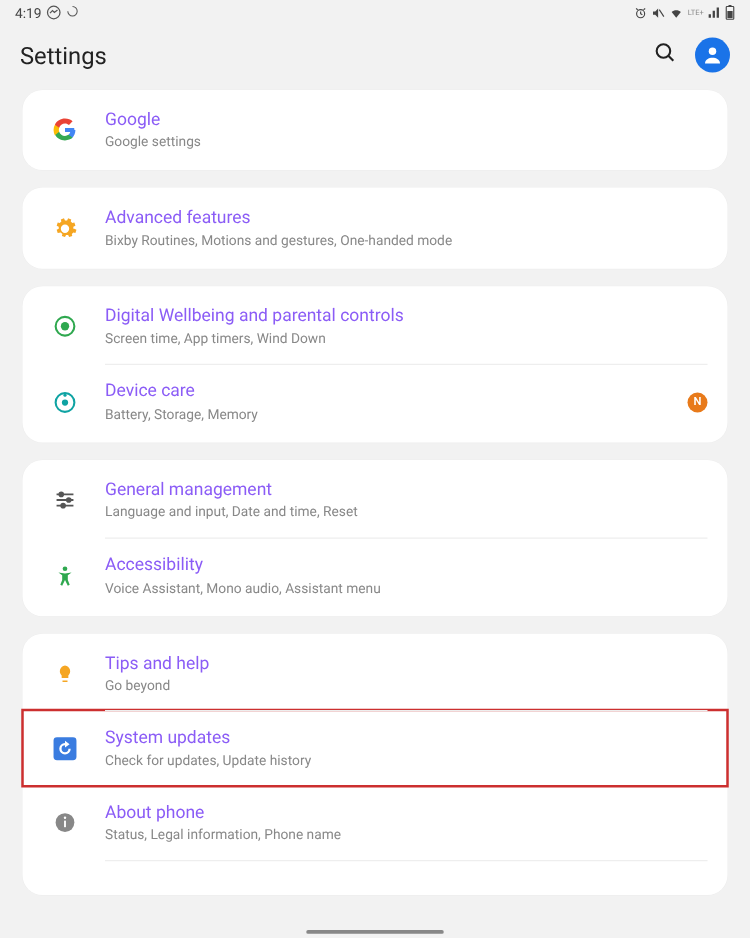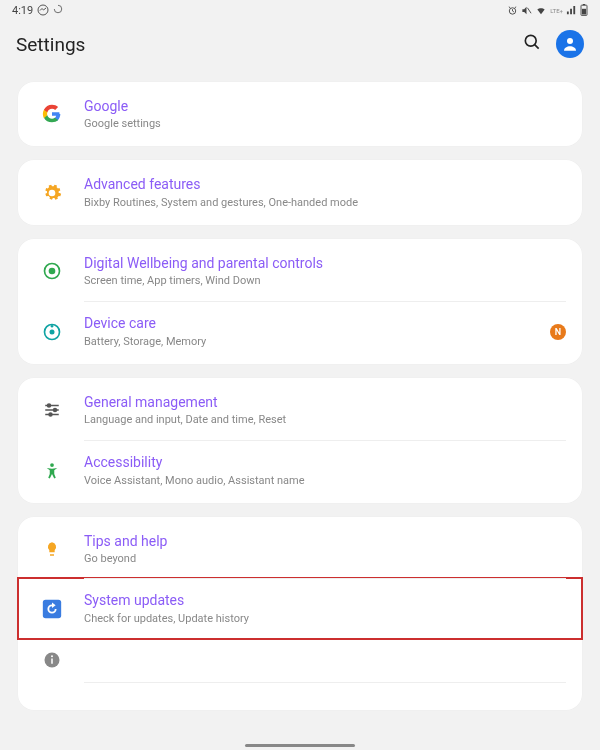--- a/index.html
+++ b/index.html
@@ -20,21 +20,21 @@
     color: #444;
     height: 20px;
   }
   .status-left { display: flex; align-items: flex-start; gap: 4px; }
   .status-right { display: flex; align-items: center; gap: 3px; }
   .status-right svg, .status-left svg { display: block; }
   .header {
     display: flex;
     align-items: center;
     justify-content: space-between;
-    padding: 10px 16px 24px 16px;
+    padding: 10px 16px 14px 16px;
   }
   .header-title {
     font-size: 19px;
     font-weight: 400;
     color: #222;
   }
   .header-actions { display: flex; align-items: center; gap: 14px; }
   .avatar {
     width: 28px; height: 28px; border-radius: 50%;
     background: #1a73e8;
@@ -197,21 +197,21 @@
 
   <div class="card">
     <div class="row">
       <div class="row-icon">
         <svg width="20" height="20" viewBox="0 0 24 24" fill="#f5a623">
             <path d="M12 8a4 4 0 100 8 4 4 0 000-8zm9 4l2 1-1 3-2-.5c-.4.6-.9 1.1-1.5 1.5l.5 2-3 1-1-2h-2l-1 2-3-1 .5-2c-.6-.4-1.1-.9-1.5-1.5L5 16l-1-3 2-1v-2L4 9l1-3 2 .5c.4-.6.9-1.1 1.5-1.5L8 3l3-1 1 2h2l1-2 3 1-.5 2c.6.4 1.1.9 1.5 1.5L21 6l1 3-2 1v2z"></path>
           </svg>
       </div>
       <div class="row-text">
         <div class="row-title">Advanced features</div>
-        <div class="row-sub">Bixby Routines, System and gestures, One-handed mode</div>
+        <div class="row-sub">Bixby Routines, Motions and gestures, One-handed mode</div>
       </div>
     </div>
   </div>
 
   <div class="card">
     <div class="row">
       <div class="row-icon">
         <svg width="20" height="20" viewBox="0 0 24 24">
             <circle cx="12" cy="12" r="9" fill="none" stroke="#2fa84f" stroke-width="2"></circle>
             <circle cx="12" cy="12" r="4" fill="#2fa84f"></circle>
@@ -257,21 +257,21 @@
     </div>
     <div class="row">
       <div class="row-icon">
         <svg width="18" height="20" viewBox="0 0 24 24" fill="#2fa84f">
             <circle cx="12" cy="4" r="2.5"></circle>
             <path d="M5 8l7 1 7-1-4 3v5l2 5-2 1-3-6-3 6-2-1 2-5v-5z"></path>
           </svg>
       </div>
       <div class="row-text">
         <div class="row-title">Accessibility</div>
-        <div class="row-sub">Voice Assistant, Mono audio, Assistant name</div>
+        <div class="row-sub">Voice Assistant, Mono audio, Assistant menu</div>
       </div>
     </div>
   </div>
 
   <div class="card">
     <div class="row">
       <div class="row-icon">
         <svg width="16" height="20" viewBox="0 0 24 24" fill="#f5a623">
             <path d="M12 2a7 7 0 00-4 12v3h8v-3a7 7 0 00-4-12zM9 20h6v2H9z"></path>
           </svg>
@@ -294,20 +294,24 @@
       </div>
     </div>
     <div class="row">
       <div class="row-icon">
         <svg width="18" height="18" viewBox="0 0 24 24" fill="#888">
             <circle cx="12" cy="12" r="10"></circle>
             <rect x="11" y="10" width="2" height="7" fill="#fff"></rect>
             <circle cx="12" cy="7" r="1.3" fill="#fff"></circle>
           </svg>
       </div>
+      <div class="row-text">
+        <div class="row-title">About phone</div>
+        <div class="row-sub">Status, Legal information, Phone name</div>
+      </div>
     </div>
     <div class="row">
       
       
     </div>
   </div>
 
 </div>
 
 <div class="home-indicator"></div>

